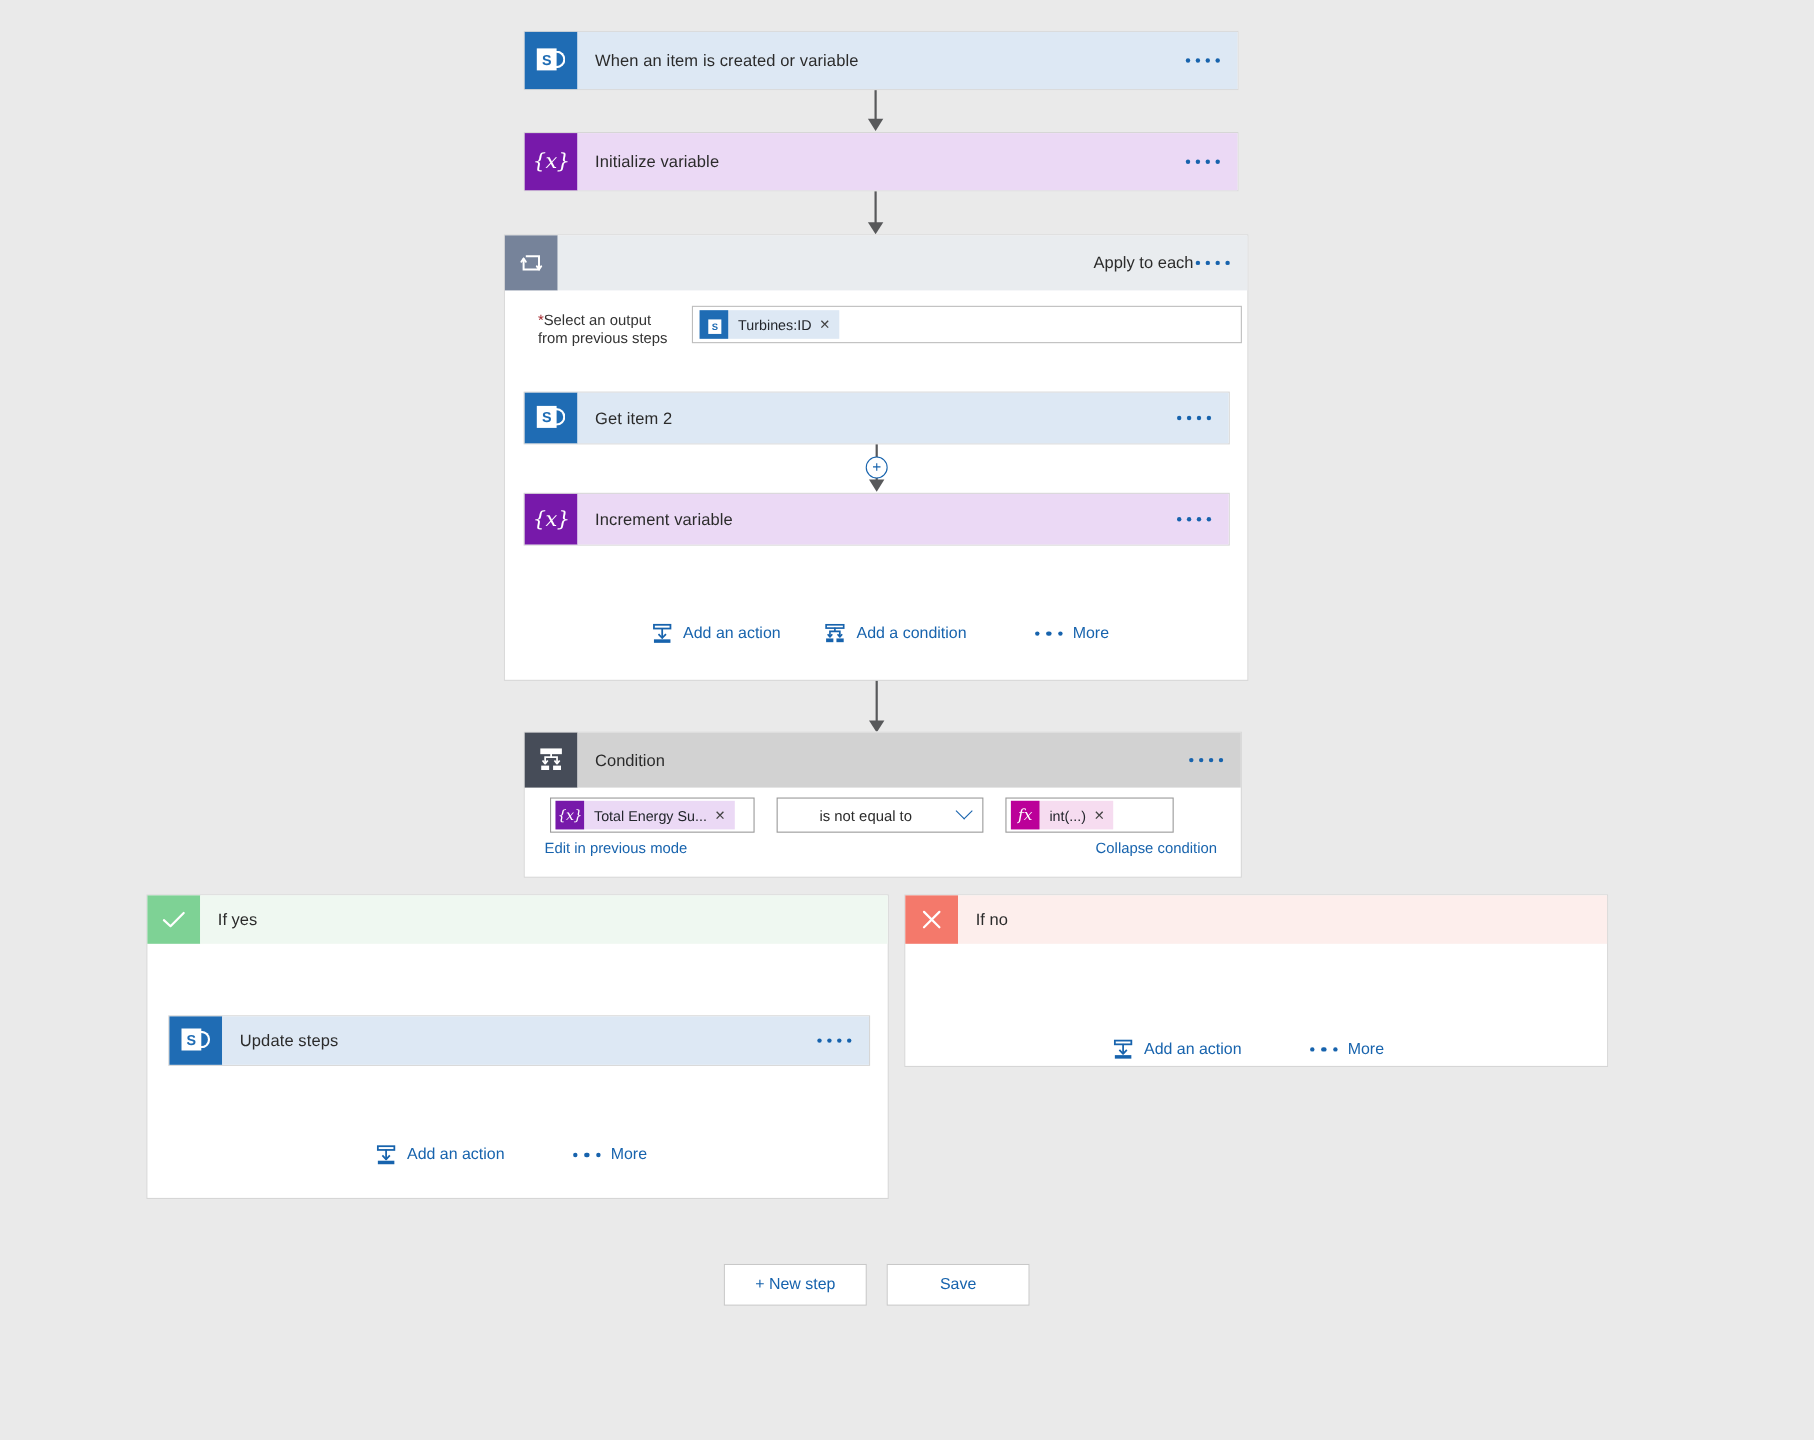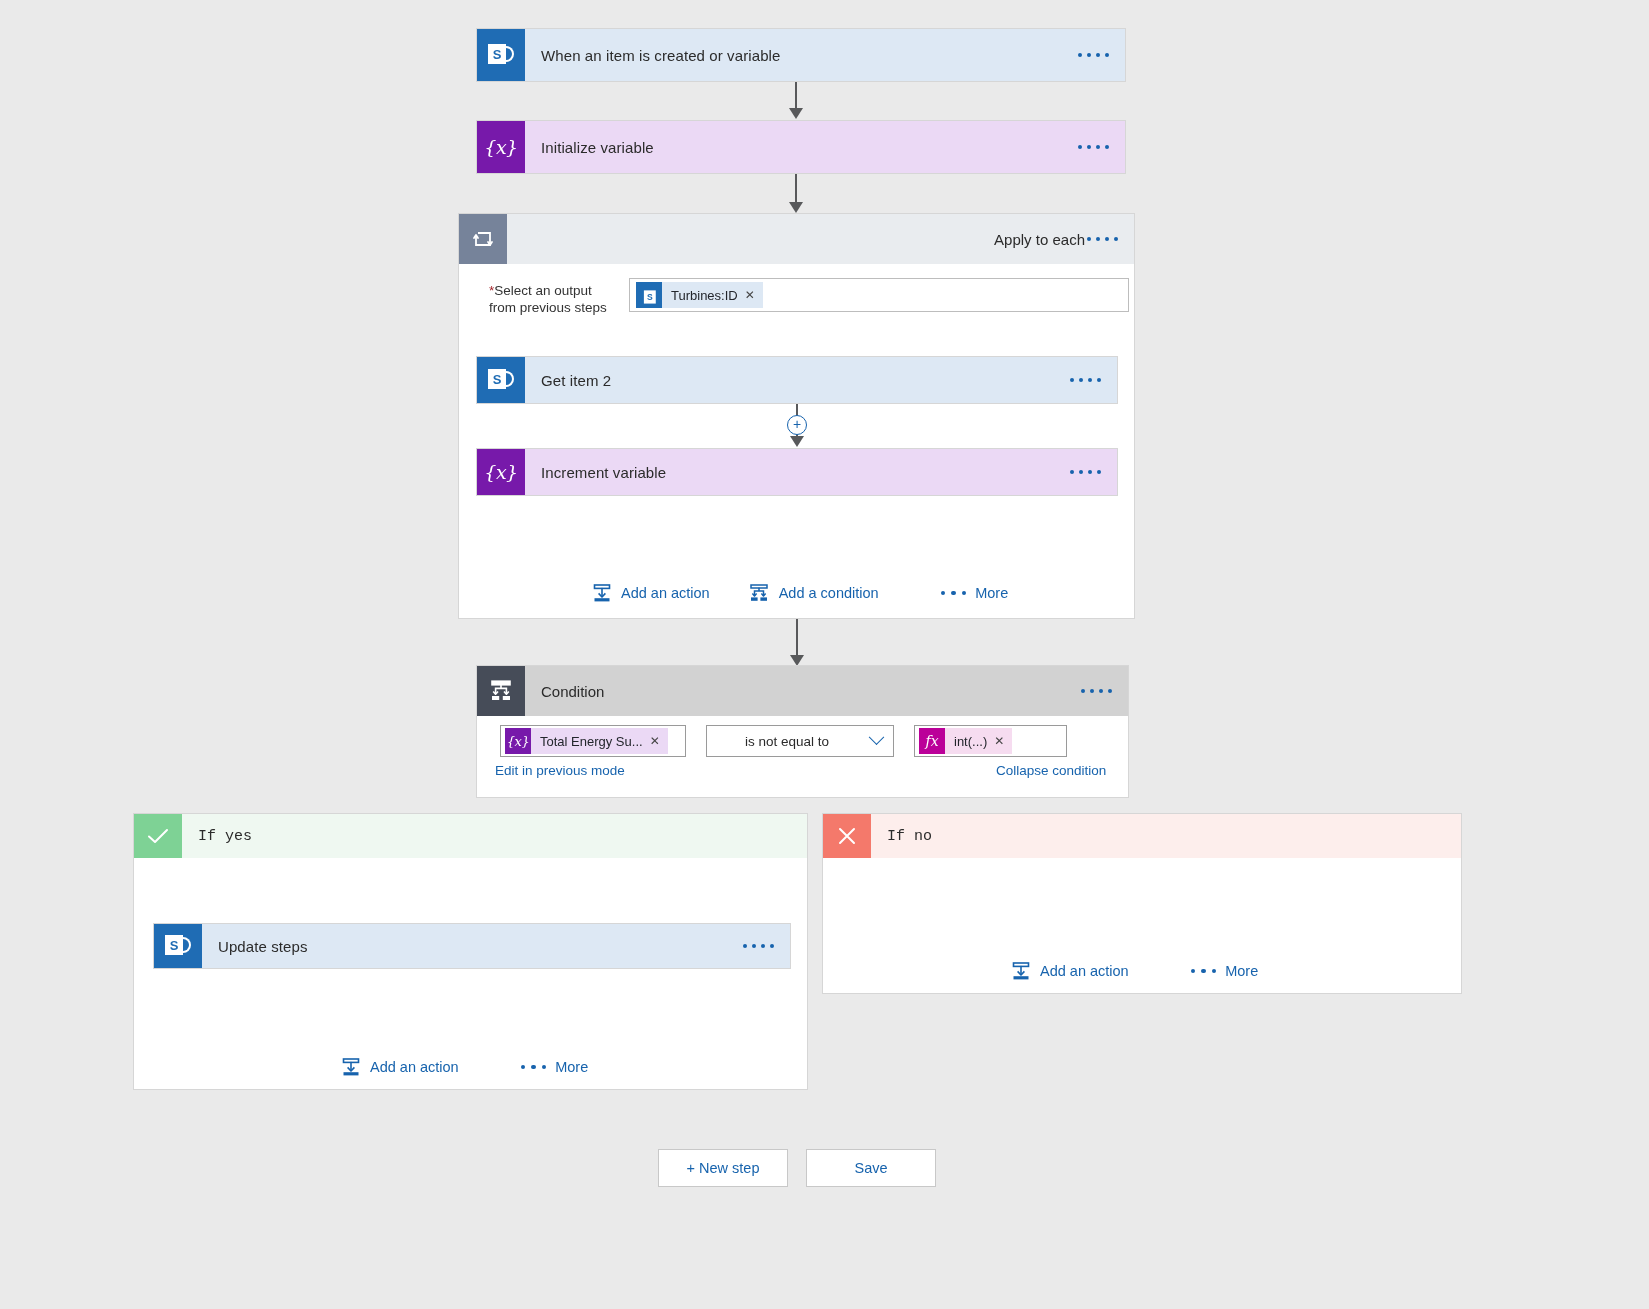--- a/index.html
+++ b/index.html
@@ -214,21 +214,20 @@
     align-items: center;
   }
   .lnk {
     display: flex;
     align-items: center;
     gap: 9px;
     color: #1763ad;
     font-size: 14.5px;
     cursor: pointer;
     white-space: nowrap;
-    margin-top: 17px;
   }
   .lnk .more-dots { display: flex; gap: 6px; align-items: center; }
   .lnk .more-dots i {
     width: 4.5px; height: 4.5px; border-radius: 50%; background: #1763ad; display: block;
   }
 
   
   .aa-ico { width: 20px; height: 20px; }
   .ac-ico { width: 22px; height: 20px; }
 
@@ -272,21 +271,20 @@
     color: #1763ad;
     cursor: pointer;
     white-space: nowrap;
   }
 
   
   .branch {
     position: absolute;
     background: #ffffff;
     border: 1px solid #d6d6d6;
-    font-family: Liberation Mono, monospace;
   }
   .branch-header {
     display: flex;
     align-items: stretch;
     height: 44px;
   }
   .branch-header .bico {
     width: 48px; min-width: 48px;
     display: flex; align-items: center; justify-content: center;
   }
@@ -575,21 +573,21 @@
     <span class="lnk" style="margin-left:62px;">
       <span class="more-dots">
         <i></i>
           <i></i>
           <i></i>
       </span>
       <span>More</span>
     </span>
   </div>
 
-  <div class="branch no" style="left:822px; top:813px; width:640px; height:181px;">
+  <div class="branch no" style="left:822px; top:813px; width:640px; height:157px;">
     <div class="branch-header">
       <div class="bico">
         <svg width="24" height="22" viewBox="0 0 24 22" fill="none" stroke="#ffffff" stroke-width="2" stroke-linecap="round">
           <path d="M5 4 L19 18 M19 4 L5 18"></path>
         </svg>
       </div>
       <div class="btitle">If no</div>
     </div>
   </div>
 

